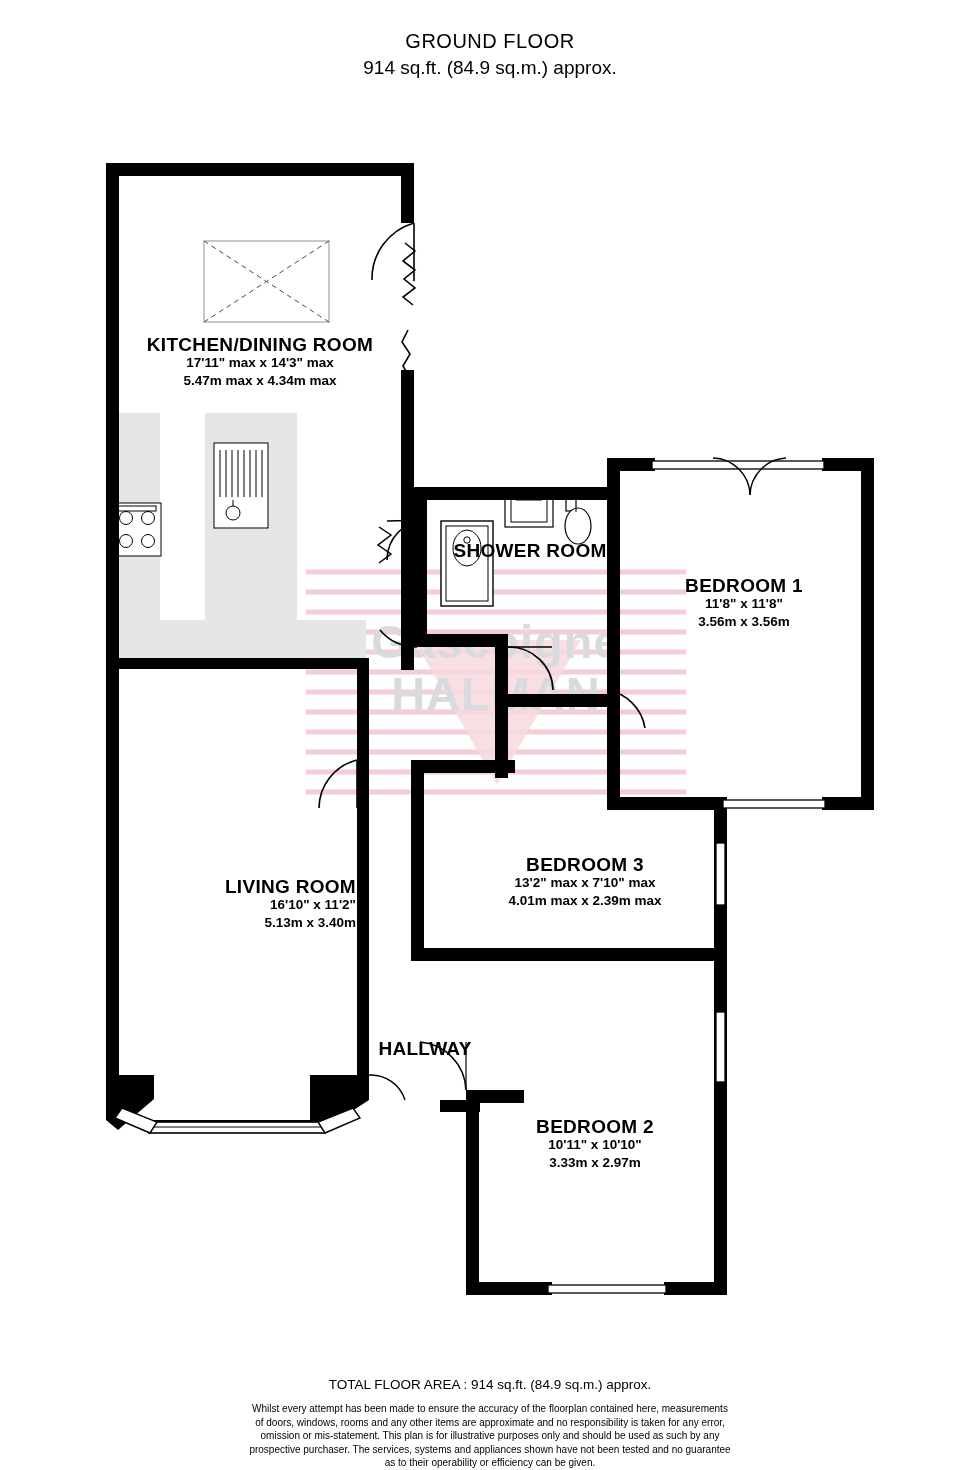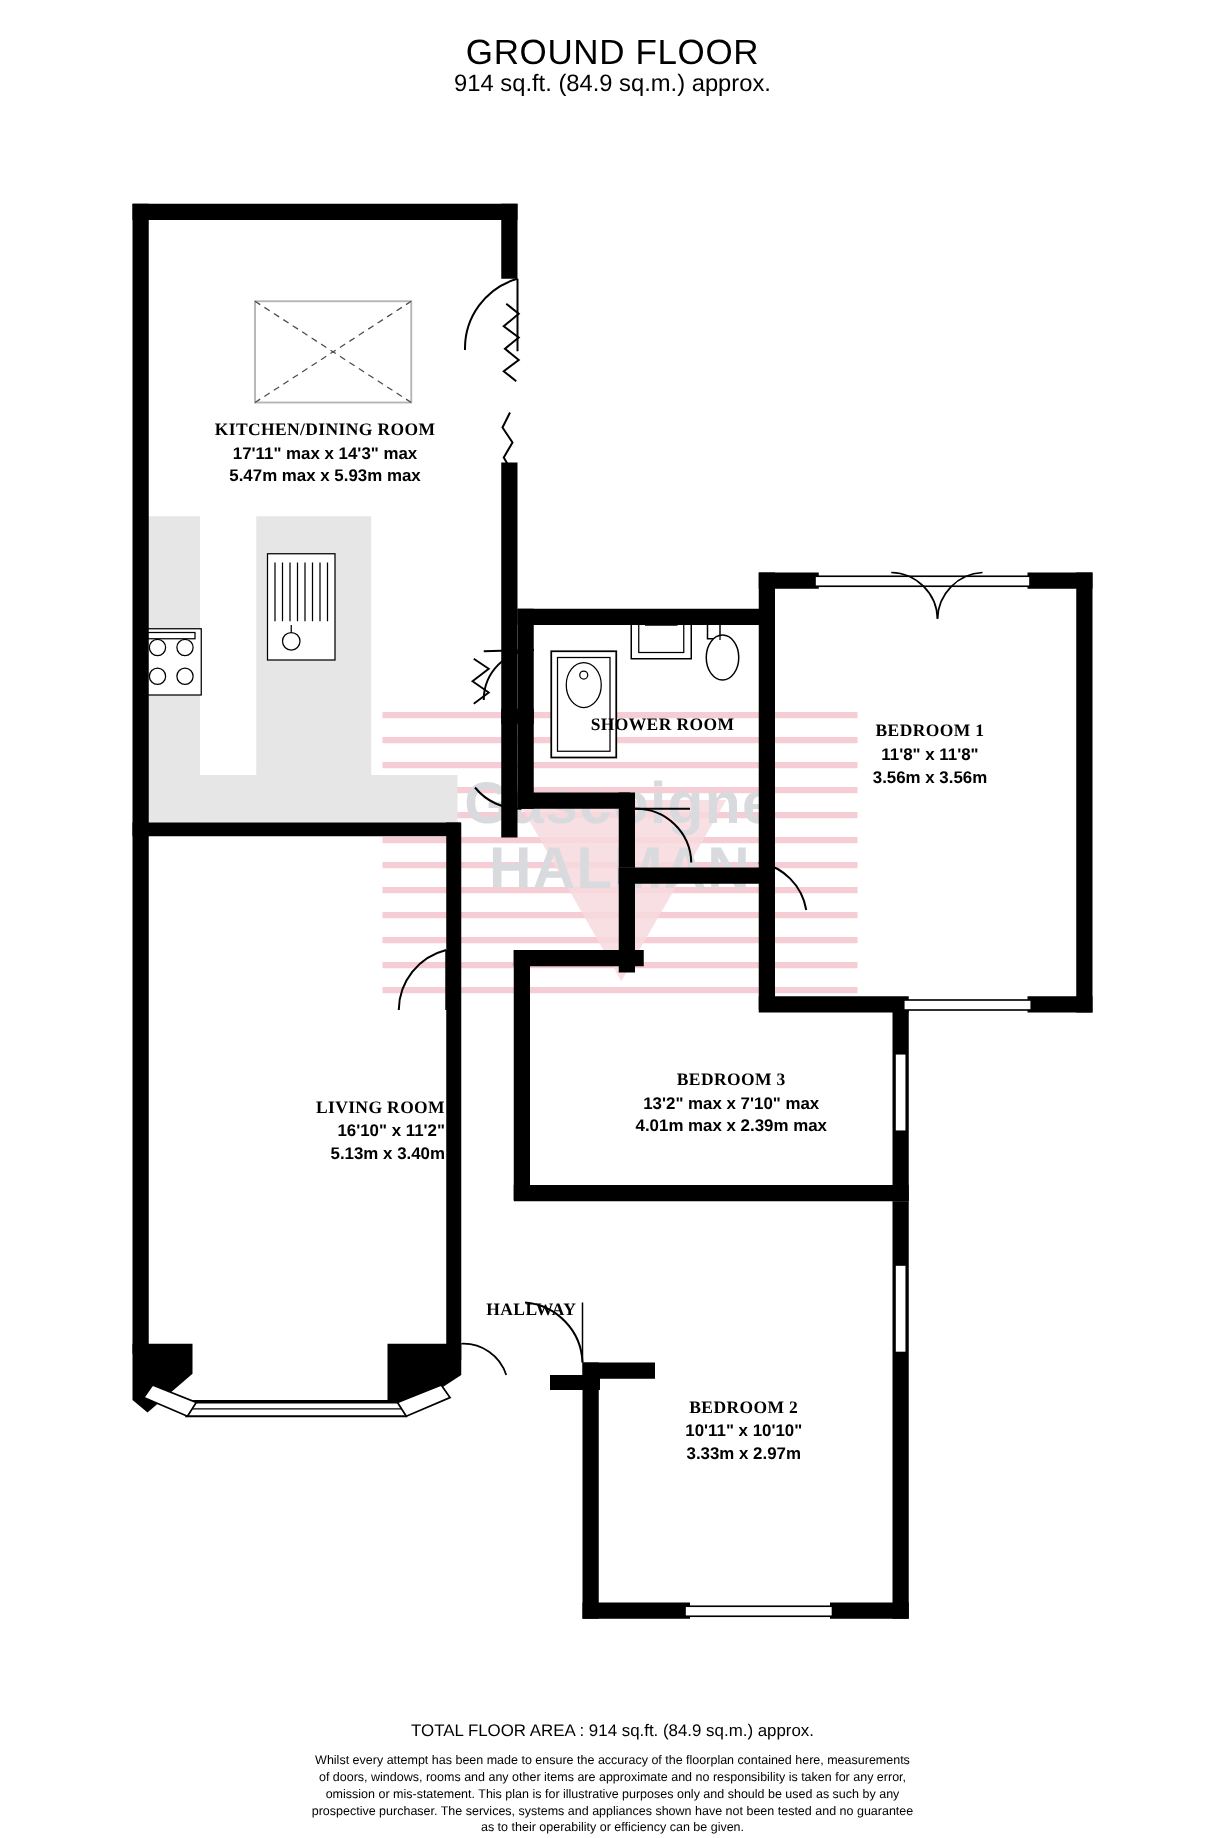--- a/index.html
+++ b/index.html
@@ -18,21 +18,21 @@
 
   
   #header {
     position: absolute;
     top: 28px;
     left: 0;
     width: 980px;
     text-align: center;
   }
   #header .title {
-    font-size: 28px;
+    font-size: 20px;
     letter-spacing: 0.5px;
     line-height: 27px;
   }
   #header .subtitle {
     font-size: 19px;
     line-height: 26px;
   }
 
   
   #plan {
@@ -67,23 +67,22 @@
 
   
   .room-label {
     position: absolute;
     text-align: center;
     font-weight: bold;
     line-height: 18px;
     white-space: nowrap;
   }
   .room-label .name {
-    font-size: 14px;
+    font-size: 19px;
     letter-spacing: 0.3px;
-    font-family: Liberation Serif, serif;
   }
   .room-label .dim {
     font-size: 13.5px;
   }
 
   
   #footer {
     position: absolute;
     left: 0;
     top: 1375px;
@@ -282,24 +281,24 @@
     <path d="M369 1075 A 36 36 0 0 1 405 1100" stroke-width="1.4"></path>
 
     <path d="M713 458 A 38 38 0 0 1 750 495" stroke-width="1.4"></path>
     <path d="M786 458 A 38 38 0 0 0 750 495" stroke-width="1.4"></path>
   </g>
 </svg>
 
 <div class="room-label" style="left:100px; top:336px; width:320px;">
   <div class="name">KITCHEN/DINING ROOM</div>
   <div class="dim">17'11" max x 14'3" max</div>
-  <div class="dim">5.47m max x 5.93m max</div>
-</div>
-
-<div class="room-label" style="left:440px; top:572px; width:180px;">
+  <div class="dim">5.47m max x 4.34m max</div>
+</div>
+
+<div class="room-label" style="left:440px; top:542px; width:180px;">
   <div class="name">SHOWER ROOM</div>
 </div>
 
 <div class="room-label" style="left:634px; top:577px; width:220px;text-align:center;">
   <div class="name">BEDROOM 1</div>
   <div class="dim">11'8"  x 11'8"</div>
   <div class="dim">3.56m  x 3.56m</div>
 </div>
 
 <div class="room-label" style="left:455px; top:856px; width:260px;">

